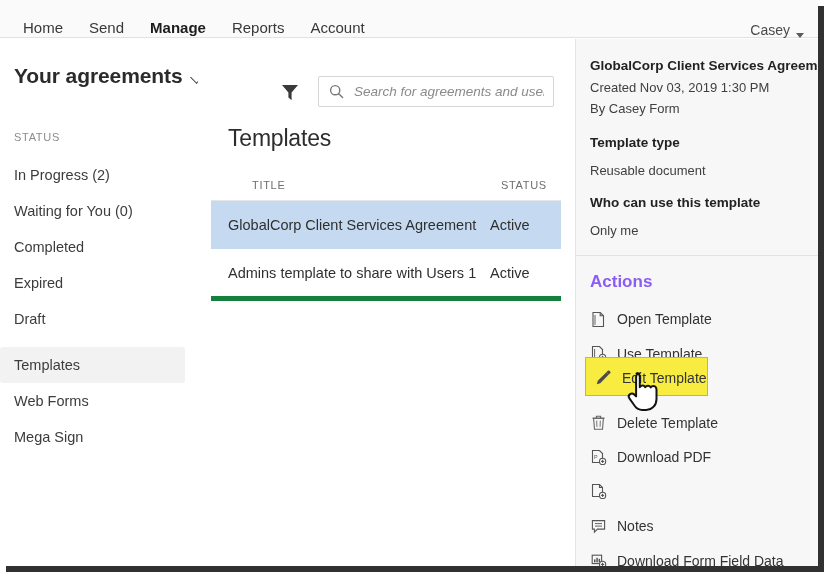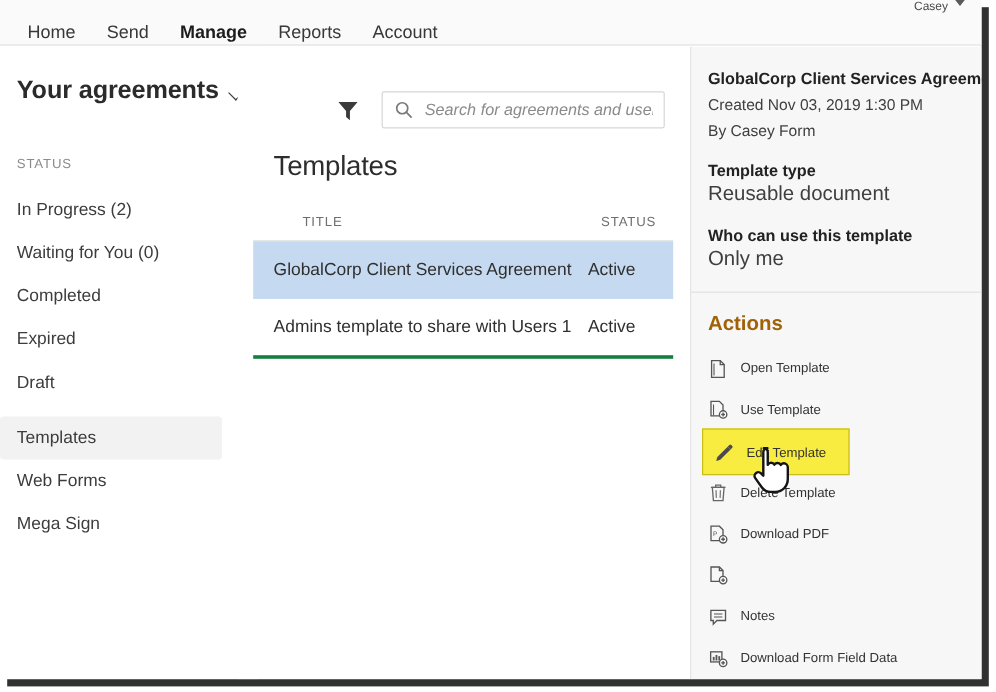--- a/index.html
+++ b/index.html
@@ -72,23 +72,23 @@
     bottom: 3px;
     height: 2px;
     background: #2c2c2c;
   }
   .user-menu {
     position: absolute;
     right: 14px;
     top: 0;
     height: 38px;
     display: flex;
-    align-items: flex-start;
+    align-items: flex-end;
     gap: 6px;
-    font-size: 10px;
+    font-size: 14px;
     color: #4a4a4a;
     cursor: pointer;
   }
   .caret-down {
     width: 0; height: 0;
     border-left: 4.5px solid transparent;
     border-right: 4.5px solid transparent;
     border-top: 5px solid #5a5a5a;
     display: inline-block;
   }
@@ -253,21 +253,21 @@
     color: #6e6e6e;
     margin-left: 24px;
   }
   .th.title { width: 262px; }
   .th.status { width: 70px; }
   .trow {
     display: flex;
     align-items: center;
     height: 47px;
     padding-left: 17px;
-    border-bottom: 3px solid #15803d;
+    border-bottom: 5px solid #15803d;
     cursor: pointer;
   }
   .trow.selected {
     background: #c5daf0;
     border-bottom: 1px solid #c5daf0;
   }
   .td {
     font-size: 14.5px;
     color: #2f2f2f;
   }
@@ -303,49 +303,49 @@
     margin-top: 4px;
     line-height: 1.35;
   }
   .rp-block-label {
     font-size: 13.5px;
     font-weight: bold;
     color: #222222;
     margin-top: 17px;
   }
   .rp-block-value {
-    font-size: 17px;
+    font-size: 13px;
     color: #3f3f3f;
-    margin-top: 2px;
+    margin-top: 13px;
   }
   .rp-actions-title {
     font-size: 17px;
     font-weight: bold;
-    color: #a16207;
+    color: #8b5cf6;
     padding: 16px 0 10px 14px;
   }
   .action-row {
     position: relative;
     display: flex;
     align-items: center;
     height: 34.5px;
     padding-left: 14px;
     cursor: pointer;
   }
   .action-icon {
     width: 17px;
     height: 17px;
     flex: 0 0 auto;
     margin-right: 10px;
     display: flex;
     align-items: center;
     justify-content: center;
   }
   .action-label {
-    font-size: 11px;
+    font-size: 14px;
     color: #333333;
     white-space: nowrap;
   }
   
   .highlight-box {
     position: absolute;
     left: 585px;
     top: 357px;
     width: 123px;
     height: 39px;

